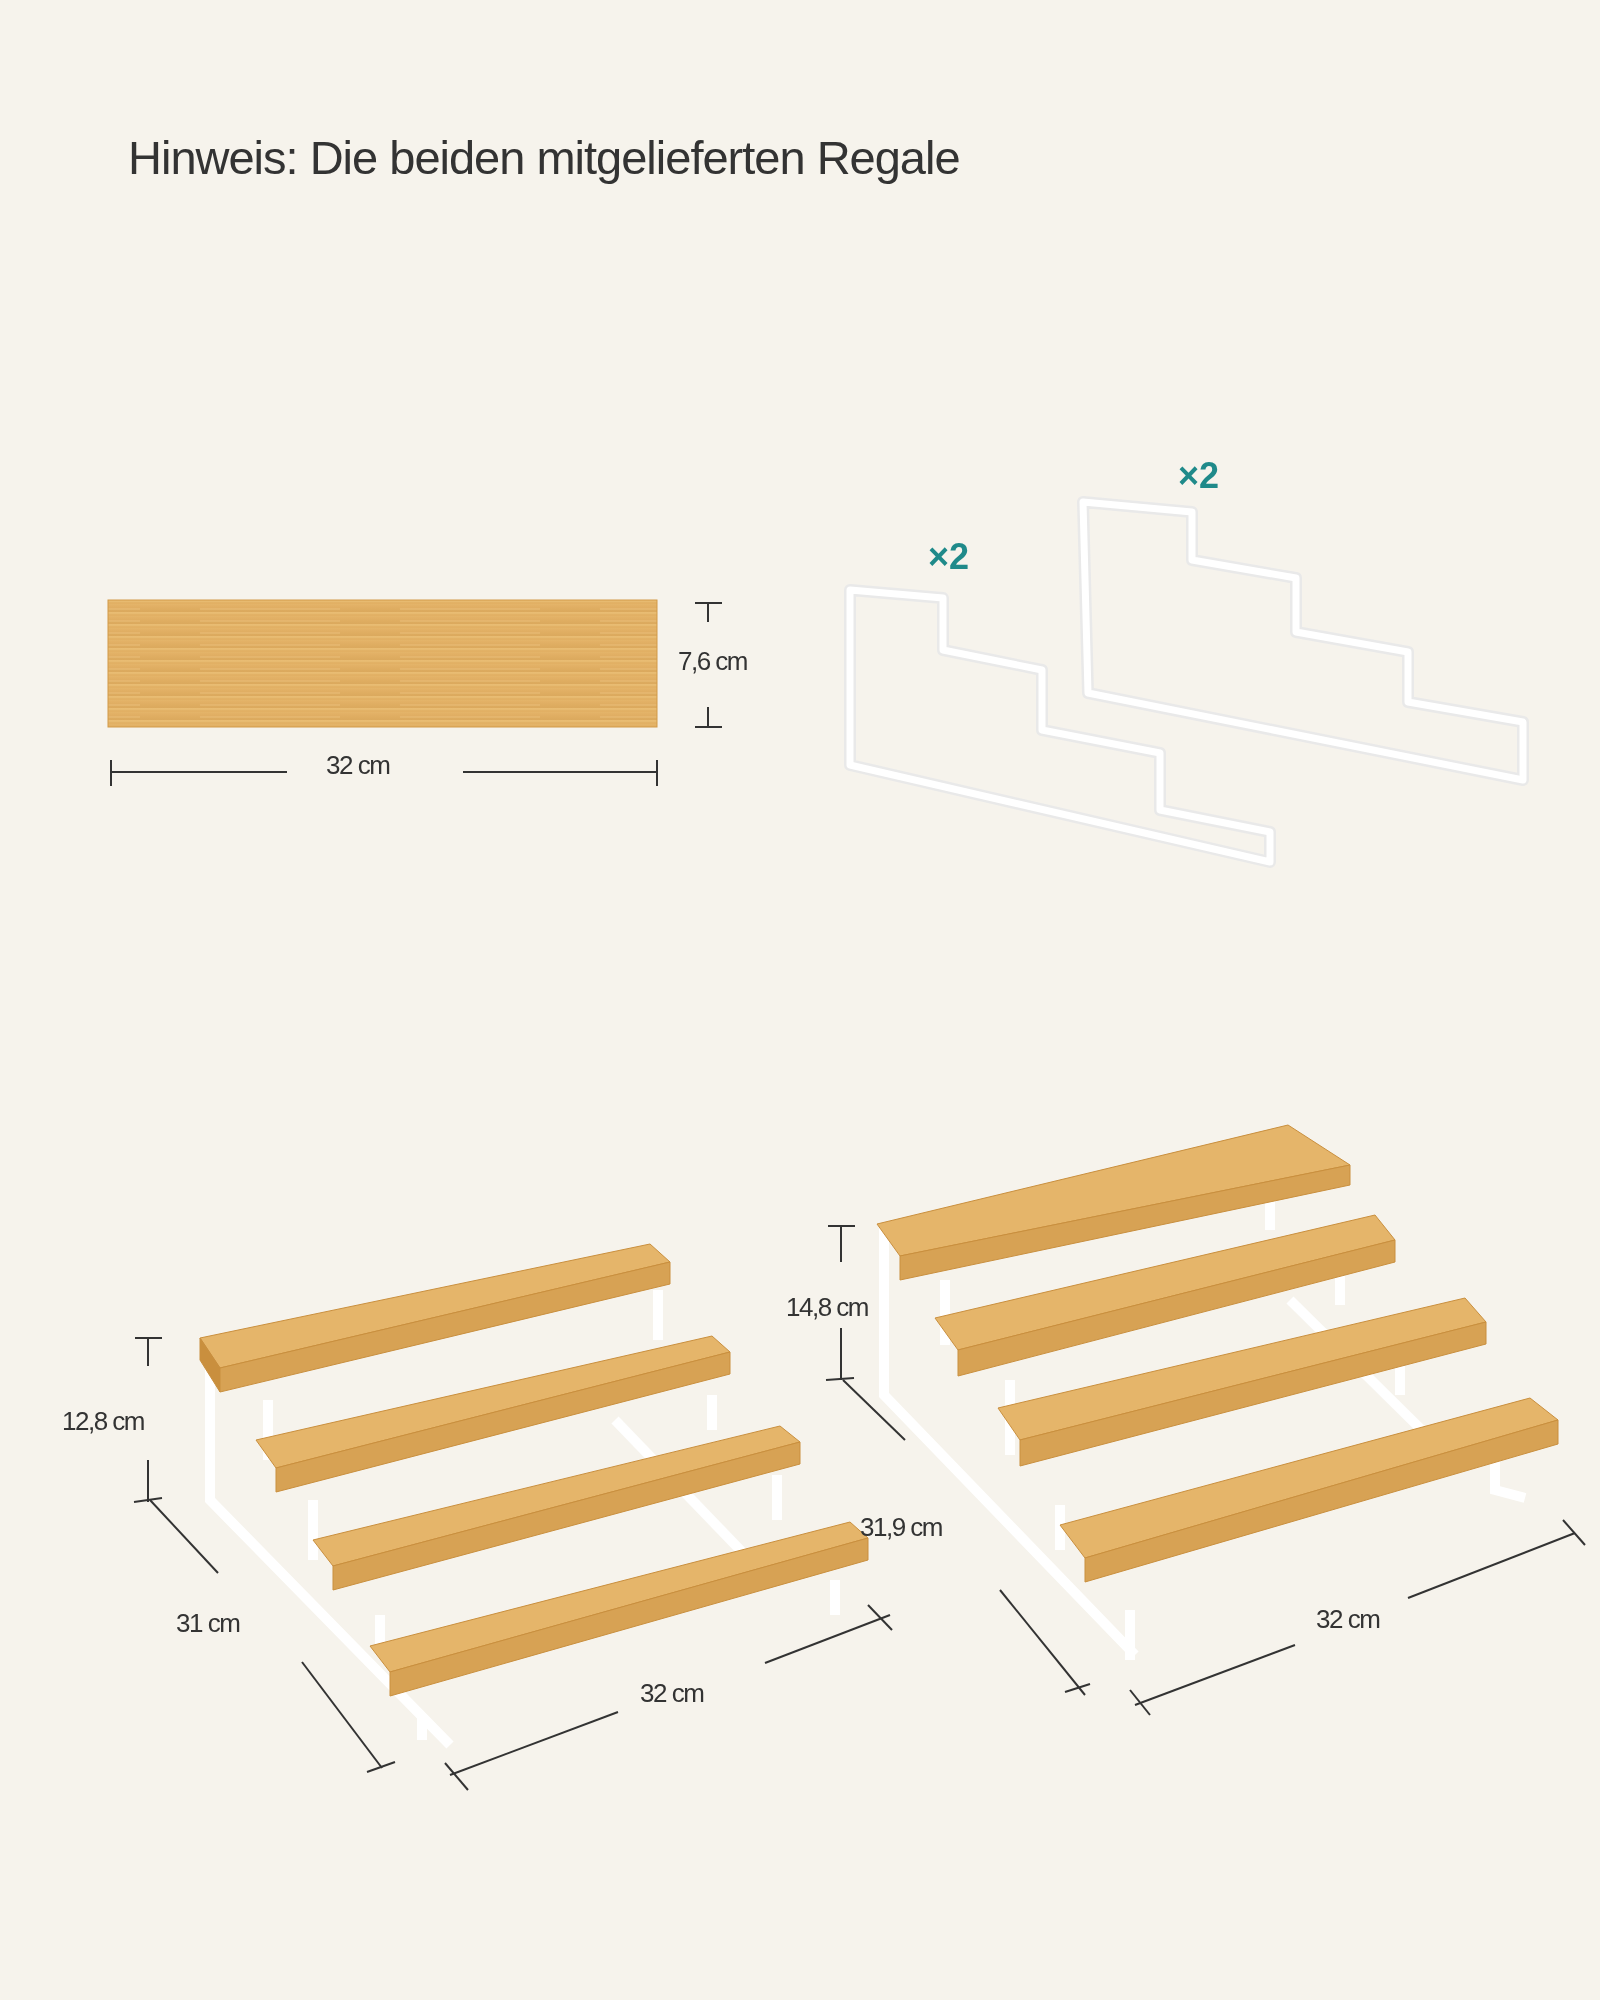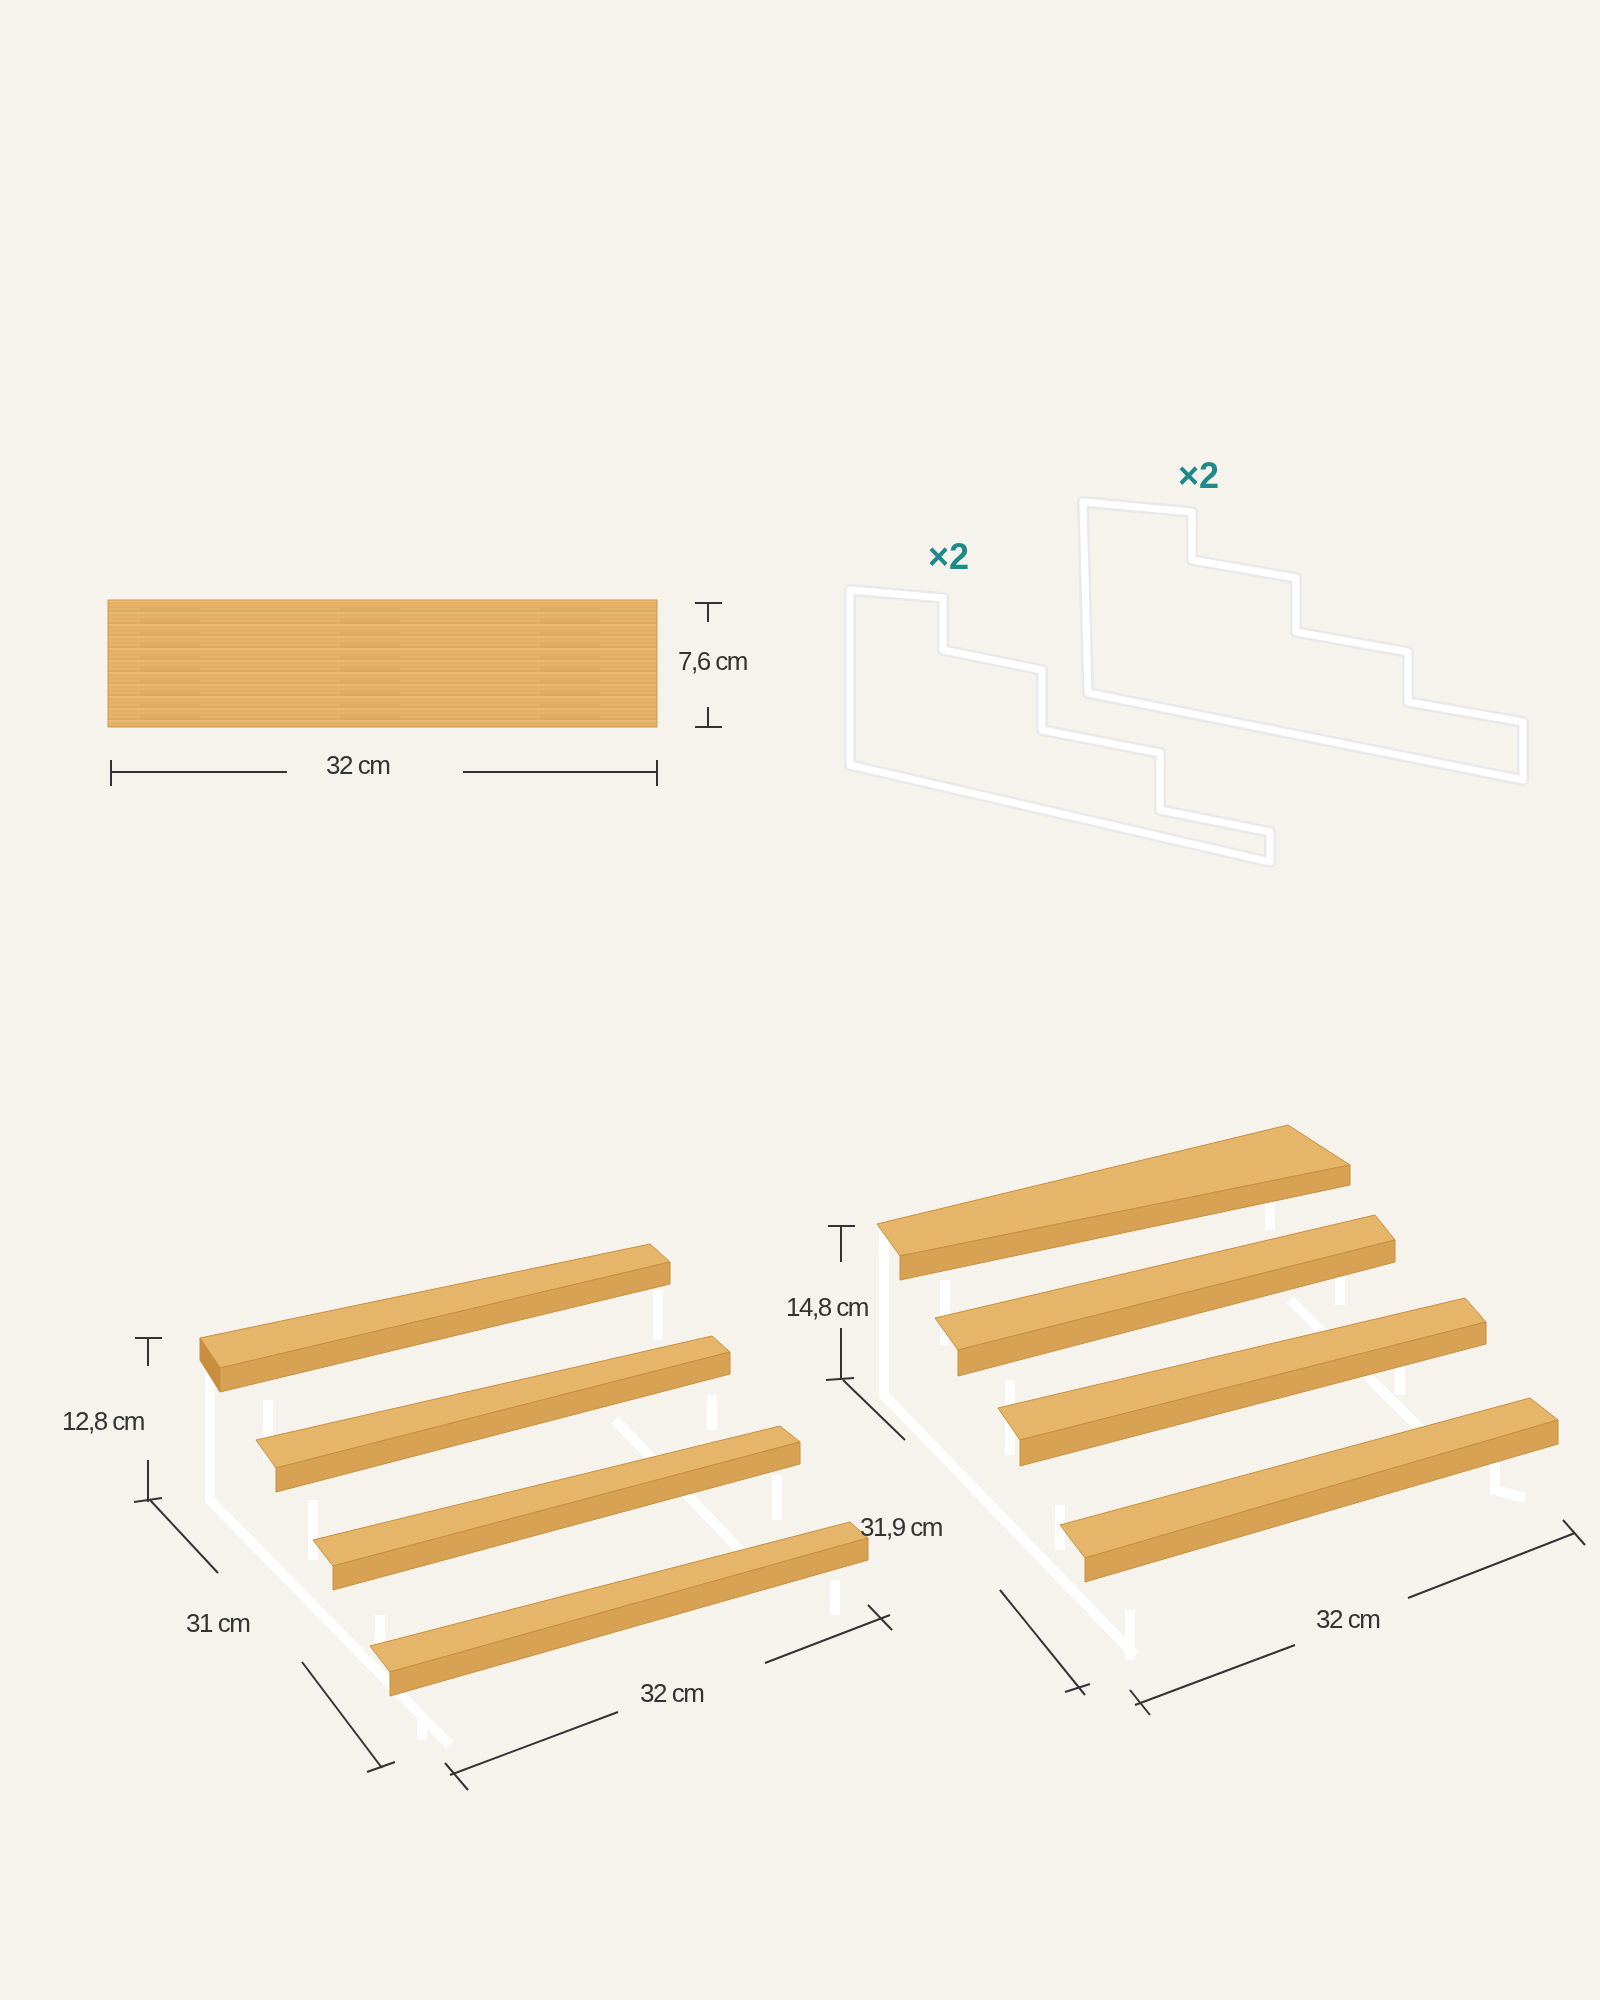--- a/index.html
+++ b/index.html
@@ -7,20 +7,21 @@
   .title{position:absolute;left:128px;top:128px;font-size:47px;font-weight:300;letter-spacing:-1px;line-height:60px;color:#333;}
   .title .l2{display:block;padding-left:194px;}
   .lbl{position:absolute;font-size:26px;letter-spacing:-1.5px;color:#333;white-space:nowrap;}
   .qty{position:absolute;font-size:36px;font-weight:bold;color:#1f8a8a;}
   svg{position:absolute;left:0;top:0;}
 </style>
 </head>
 <body>
 
 <div class="title">
+  <span>Hinweis: Die beiden mitgelieferten Regale</span>
 </div>
 
 <svg width="1600" height="2000" viewBox="0 0 1600 2000">
   <defs>
     <linearGradient id="wood" x1="0" y1="0" x2="0" y2="1">
       <stop offset="0" stop-color="#e9bd74"></stop>
       <stop offset="0.5" stop-color="#e2b065"></stop>
       <stop offset="1" stop-color="#dba95d"></stop>
     </linearGradient>
     <pattern id="grain" width="200" height="12" patternUnits="userSpaceOnUse">
@@ -155,18 +156,18 @@
   </g>
 </svg>
 
 <div class="lbl" style="left:326px;top:750px;">32 cm</div>
 <div class="lbl" style="left:678px;top:646px;">7,6 cm</div>
 
 <div class="qty" style="left:928px;top:536px;">×2</div>
 <div class="qty" style="left:1178px;top:455px;">×2</div>
 
 <div class="lbl" style="left:62px;top:1406px;">12,8 cm</div>
-<div class="lbl" style="left:186px;top:1608px;">31 cm</div>
+<div class="lbl" style="left:176px;top:1608px;">31 cm</div>
 <div class="lbl" style="left:640px;top:1678px;">32 cm</div>
 
 <div class="lbl" style="left:786px;top:1292px;">14,8 cm</div>
 <div class="lbl" style="left:860px;top:1512px;">31,9 cm</div>
 <div class="lbl" style="left:1316px;top:1604px;">32 cm</div>
 
 </body></html>

